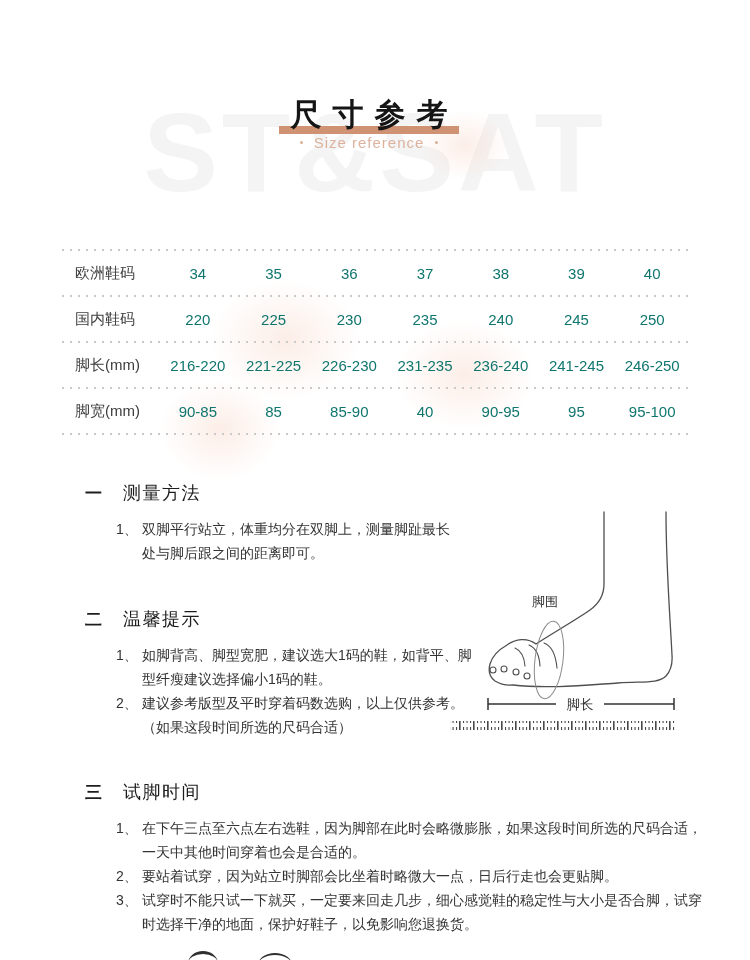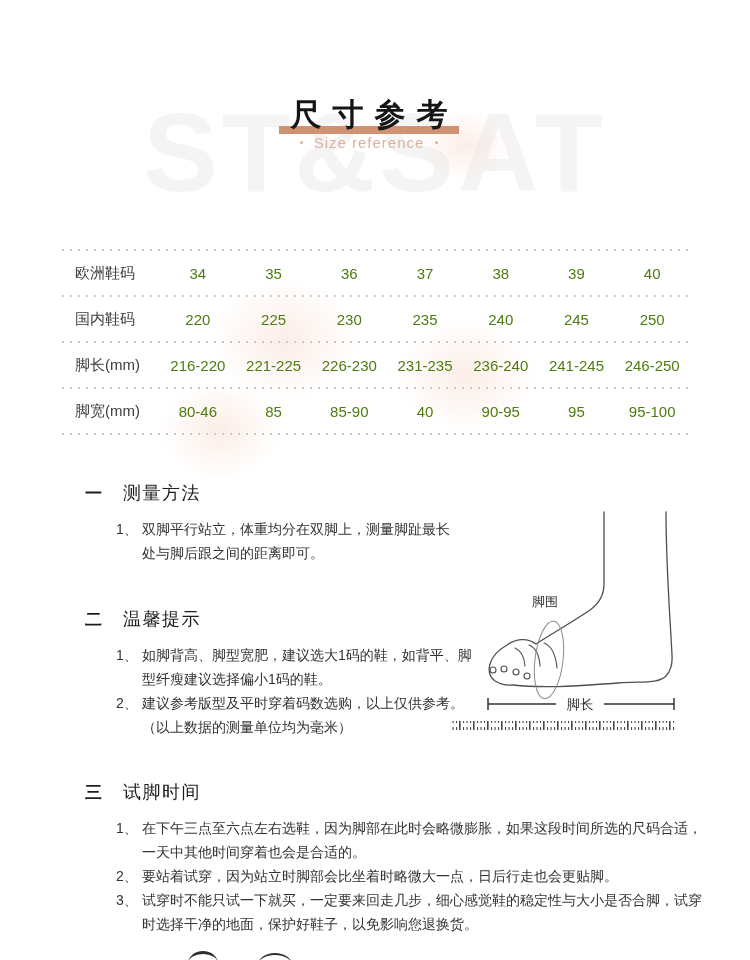--- a/index.html
+++ b/index.html
@@ -20,21 +20,21 @@
          letter-spacing:11px;text-indent:11px;line-height:36px;}
   .title-bar{position:relative;z-index:1;width:180px;height:8px;background:#cf9273;margin:-7px auto 0;}
   .subtitle-row{display:flex;justify-content:center;align-items:center;gap:11px;}
   .subtitle{font-size:15px;color:#dcb29c;letter-spacing:1px;}
   .sdot{width:3px;height:3px;border-radius:50%;background:#d9b19b;}
   
   .size-table{position:absolute;left:62px;top:249px;width:628px;z-index:1;}
   .dotline{height:2px;background-image:repeating-linear-gradient(90deg,#c9c9c9 0 2px,transparent 2px 8px);}
   .trow{display:flex;align-items:center;height:44px;}
   .tlabel{width:85px;padding-left:13px;font-size:15px;color:#3d3d3d;flex:none;}
-  .tcell{flex:1;text-align:center;font-size:15px;color:#4d7c0f;}
+  .tcell{flex:1;text-align:center;font-size:15px;color:#0f766e;}
   
   .section{position:absolute;left:85px;z-index:1;}
   .sec1{top:481px;} .sec2{top:607px;} .sec3{top:780px;}
   .sec-head{display:flex;align-items:baseline;gap:21px;color:#1c1c1c;}
   .sec-num{font-size:17px;font-weight:700;}
   .sec-title{font-size:18px;font-weight:400;letter-spacing:1.5px;}
   .items{margin:12px 0 0 31px;}
   .item{display:flex;font-size:14px;line-height:24px;color:#333;}
   .item-num{width:26px;flex:none;}
   .sec1 .item-text{width:318px;} .sec2 .item-text{width:336px;} .sec3 .item-text{width:560px;}
@@ -96,21 +96,21 @@
       <div class="tcell">221-225</div>
       <div class="tcell">226-230</div>
       <div class="tcell">231-235</div>
       <div class="tcell">236-240</div>
       <div class="tcell">241-245</div>
       <div class="tcell">246-250</div>
     </div>
     <div class="dotline"></div>
     <div class="trow">
       <div class="tlabel">脚宽(mm)</div>
-      <div class="tcell">80-46</div>
+      <div class="tcell">90-85</div>
       <div class="tcell">85</div>
       <div class="tcell">85-90</div>
       <div class="tcell">40</div>
       <div class="tcell">90-95</div>
       <div class="tcell">95</div>
       <div class="tcell">95-100</div>
     </div>
     <div class="dotline"></div>
   </div>
 
@@ -136,21 +136,21 @@
       <div class="item">
         <span class="item-num">1、</span>
         <span class="item-text">如脚背高、脚型宽肥，建议选大1码的鞋，如背平、脚型纤瘦建议选择偏小1码的鞋。</span>
       </div>
       <div class="item">
         <span class="item-num">2、</span>
         <span class="item-text">建议参考版型及平时穿着码数选购，以上仅供参考。</span>
       </div>
       <div class="item">
         <span class="item-num"></span>
-        <span class="item-text">（以上数据的测量单位均为毫米）</span>
+        <span class="item-text">（如果这段时间所选的尺码合适）</span>
       </div>
     </div>
   </div>
 
   <div class="section sec3">
     <div class="sec-head">
       <span class="sec-num">三</span>
       <span class="sec-title">试脚时间</span>
     </div>
     <div class="items">

